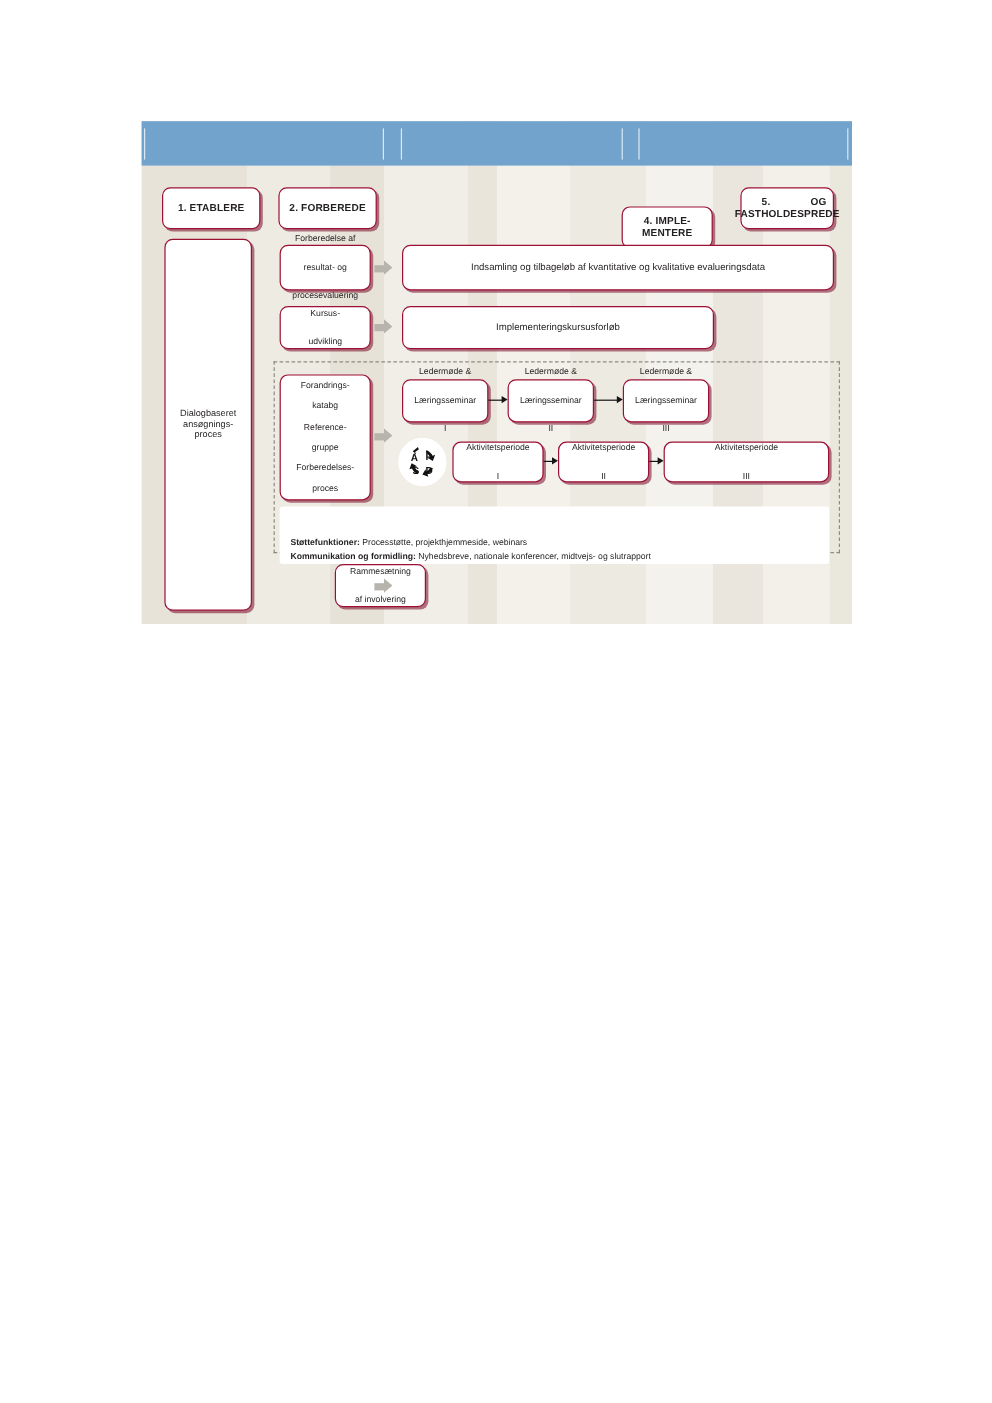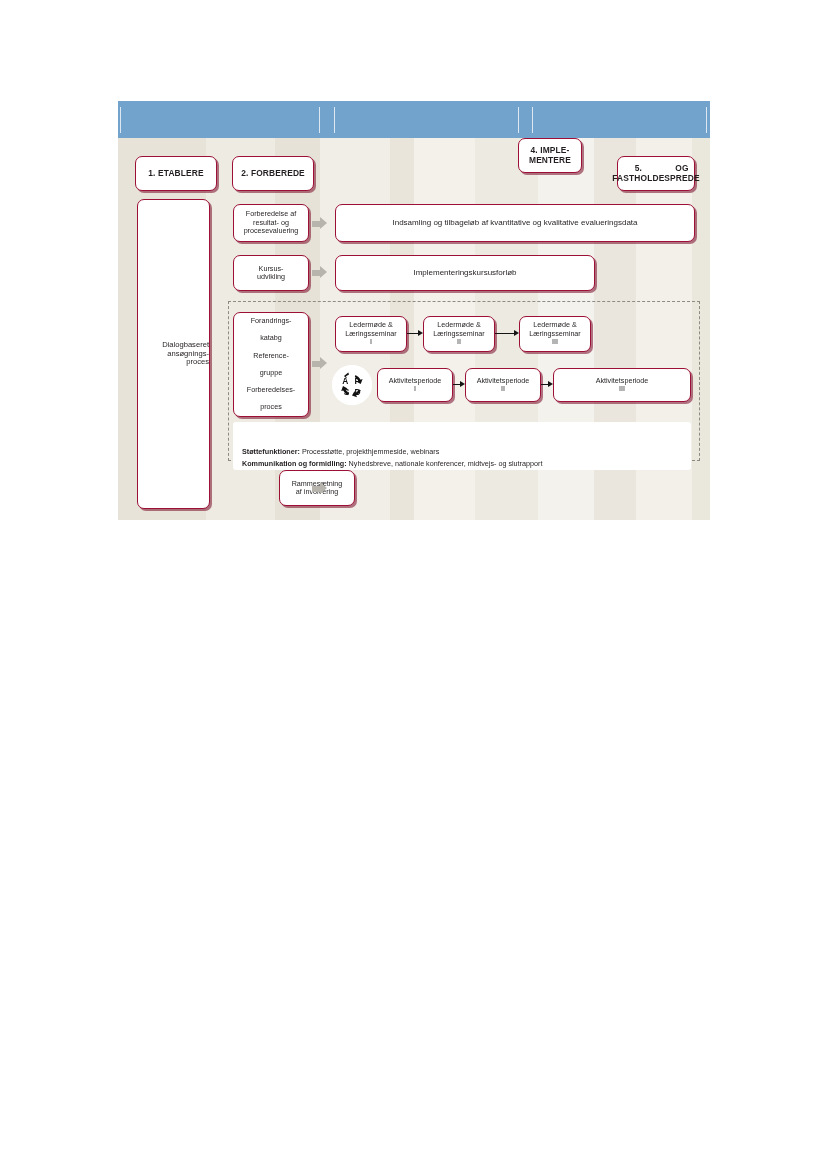--- a/index.html
+++ b/index.html
@@ -29,22 +29,22 @@
   .topbar{position:absolute;left:0;top:0;width:592px;height:37px;background:#72a3cd;}
   .topbar .divider{position:absolute;top:6px;width:1px;height:26px;background:#eef3f8;opacity:.85;}
 
   
   .box{position:absolute;box-sizing:border-box;background:#ffffff;
        border:1.6px solid #9c1035;border-radius:7px;
        display:flex;align-items:center;justify-content:center;text-align:center;
        color:#231f20;line-height:1.18;}
   .box.shadow{box-shadow:2px 2px 0 0 rgba(120,10,40,.55);}
   .phase{font-weight:bold;font-size:8.4px;letter-spacing:.15px;}
-  .lbl{font-size:7.6px;align-items:flex-end;}
-  .lbl-sm{font-size:7.2px;}
+  .lbl{font-size:7.6px;}
+  .lbl-sm{font-size:7.2px;gap:15px;}
   .wide{font-size:8px;}
 
   .stack{display:flex;flex-direction:column;justify-content:center;align-items:center;gap:9px;}
   .stack span{display:block;}
 
   
   .garrow{position:absolute;width:15px;height:13px;}
   .garrow i{position:absolute;left:0;top:3.5px;width:9px;height:6px;background:#b6b4ad;display:block;}
   .garrow b{position:absolute;left:8px;top:0;width:0;height:0;display:block;
             border-top:6.5px solid transparent;border-bottom:6.5px solid transparent;border-left:7px solid #b6b4ad;}
@@ -87,21 +87,21 @@
 
     <div class="box shadow phase" style="left:17px;top:55px;width:82px;height:35px;">
       <span>1. ETABLERE</span>
     </div>
 
     <div class="box shadow phase" style="left:114px;top:55px;width:82px;height:35px;">
       <span>2. FORBEREDE</span>
     </div>
 
 
-    <div class="box shadow phase" style="left:400px;top:37px;width:64px;height:35px;flex-direction:column;">
+    <div class="box shadow phase" style="left:400px;top:71px;width:76px;height:35px;flex-direction:column;">
       <span>4. IMPLE-</span>
       <span>MENTERE</span>
     </div>
 
     <div class="box shadow phase" style="left:499px;top:55px;width:78px;height:35px;flex-direction:row;">
       <span>5. FASTHOLDE</span>
       <span>OG SPREDE</span>
     </div>
 
     <div class="box shadow lbl" style="left:19px;top:98px;width:73px;height:310px;flex-direction:column;">

